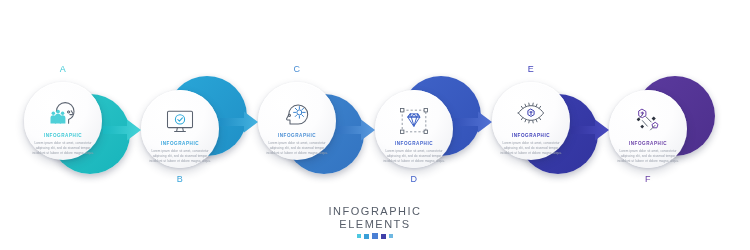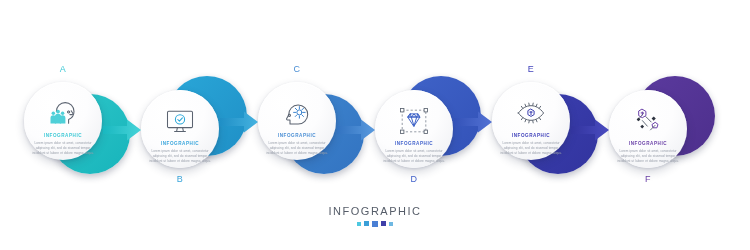--- a/index.html
+++ b/index.html
@@ -333,20 +333,21 @@
       <stop offset="0" stop-color="#32349e"></stop>
           <stop offset="1" stop-color="#4a4cc0"></stop>
     </linearGradient>
       </defs>
     <path d="M0 9.0 h24 v-6.4 l14 10.4 l-14 10.4 v-6.4 h-24 z" fill="url(#ag4)"></path>
   </svg>
 </div>
 
 <div id="footer">
   <div class="l1">INFOGRAPHIC</div>
+  <div class="l2">ELEMENTS</div>
   <div id="swatches">
       <span class="sw" style="width: 4px; height: 4px; background: rgb(78, 200, 224);"></span>
       <span class="sw" style="width: 5px; height: 5px; background: rgb(58, 159, 216);"></span>
       <span class="sw" style="width: 6px; height: 6px; background: rgb(74, 127, 212);"></span>
       <span class="sw" style="width: 5px; height: 5px; background: rgb(63, 63, 168);"></span>
       <span class="sw" style="width: 4px; height: 4px; background: rgb(111, 184, 226);"></span>
     </div>
 </div>
 
 </body></html>

